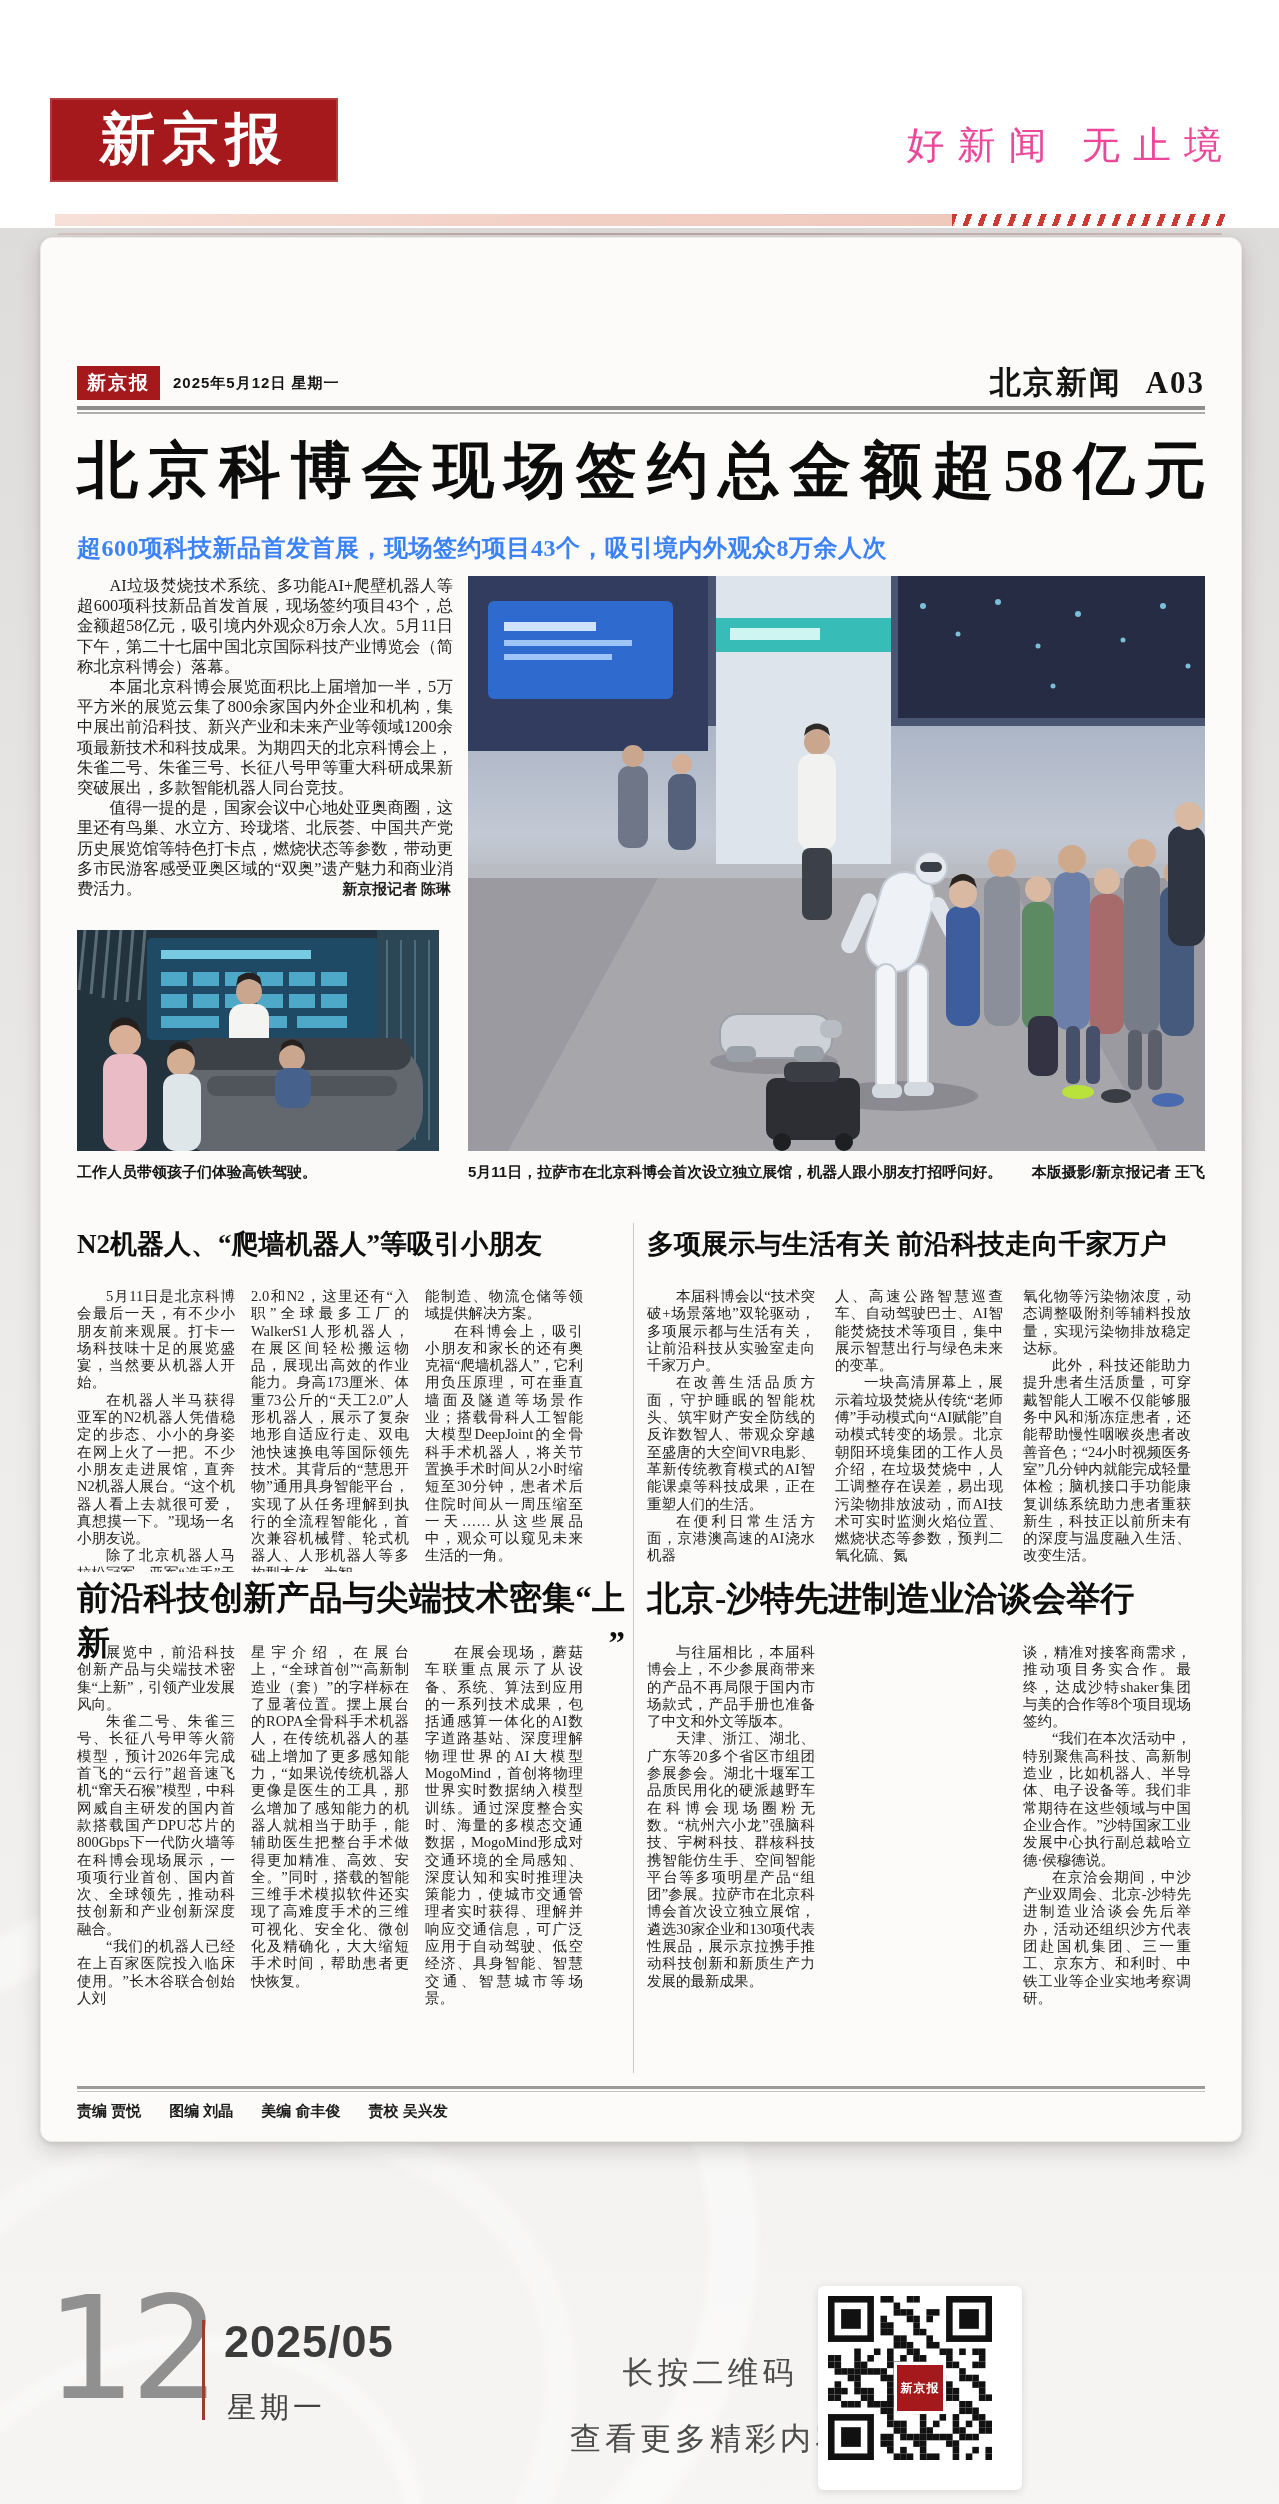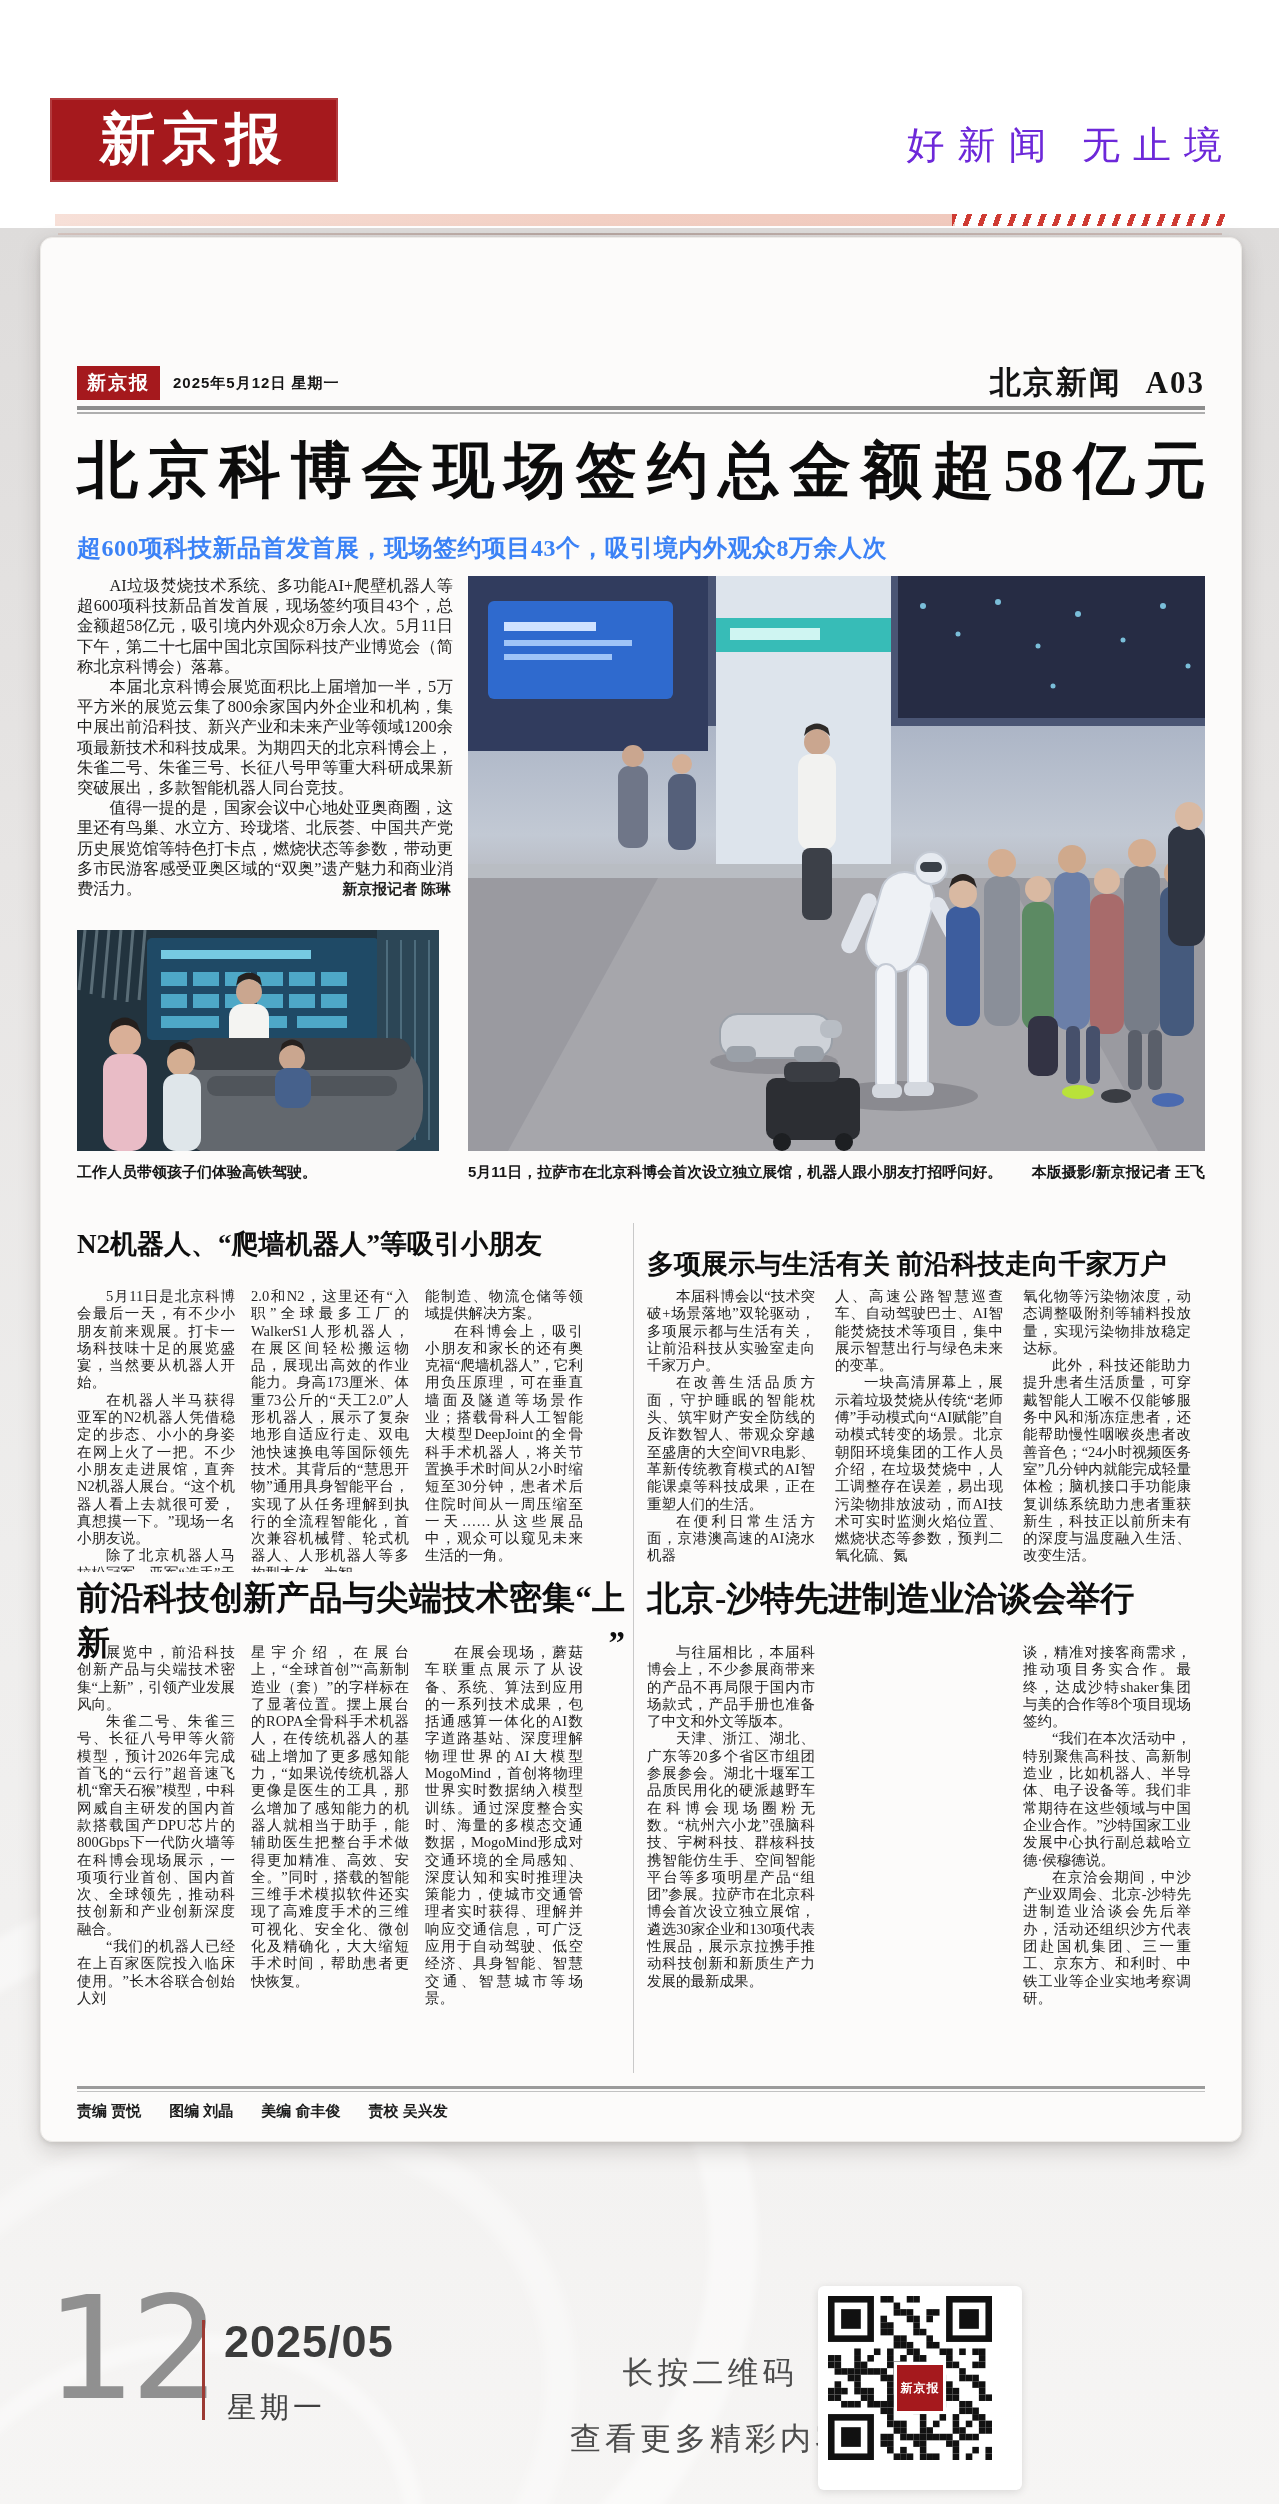--- a/index.html
+++ b/index.html
@@ -20,21 +20,21 @@
   .swoosh.s3{left:-120px;top:2120px;width:520px;height:420px;border:18px solid rgba(255,255,255,.4);transform:rotate(-30deg);filter:blur(3px);}
 
   
   .brand-logo{
     position:absolute;left:50px;top:98px;width:288px;height:84px;
     background:#a5191d;color:#fff;display:flex;align-items:center;justify-content:center;
     font-size:56px;font-weight:700;letter-spacing:7px;font-family:"Liberation Serif",serif;
     box-shadow:inset 0 0 0 2px rgba(255,255,255,.15);
   }
   .brand-slogan{
-    position:absolute;right:44px;top:120px;font-size:38px;color:#6d28d9;
+    position:absolute;right:44px;top:120px;font-size:38px;color:#ec4899;
     letter-spacing:13px;font-weight:500;font-family:"Liberation Serif",serif;
   }
   .deco-band{position:absolute;left:55px;top:214px;width:900px;height:12px;
     background:linear-gradient(90deg,#f7e0d8 0%,#f2cfc3 60%,#f0c9bd 100%);}
   .deco-stripes{position:absolute;left:952px;top:214px;width:275px;height:12px;
     background:repeating-linear-gradient(110deg,#cf3b33 0 5px,rgba(255,255,255,0) 5px 14px);}
   .deco-line{position:absolute;left:58px;top:233px;width:1164px;height:2px;
     background:linear-gradient(90deg,#d7c6c0,#b7a7a2 45%,#cdbcb7);}
 
   
@@ -75,21 +75,21 @@
   .caption{position:absolute;top:925px;font-family:"Liberation Sans","DejaVu Sans",sans-serif;font-size:15px;font-weight:700;color:#161616;}
   .cap-left{left:36px;width:380px;}
   .cap-right{left:427px;width:580px;}
   .cap-credit{right:36px;width:250px;text-align:right;}
 
   .vdivider{position:absolute;left:592px;top:985px;width:1px;height:850px;background:#c9c9c9;}
 
   .sec-title{position:absolute;font-weight:700;color:#0e0e0e;}
   .t1{top:988px;font-size:27px;letter-spacing:0;}
   .t1.left{left:36px;width:552px;}
-  .t1.right{left:606px;width:562px;margin-top:20px;}
+  .t1.right{left:606px;width:562px;}
   .t2{top:1338px;font-size:33px;}
   .t2.left{left:36px;width:548px;text-align:justify;text-align-last:justify;}
   .t2.right{left:606px;width:560px;font-size:34px;}
 
   .acol{
     position:absolute;overflow:hidden;
     font-size:14.5px;line-height:17.3px;text-align:justify;color:#222;
   }
   .row1{top:1050px;height:284px;}
   .row2{top:1406px;height:428px;}

